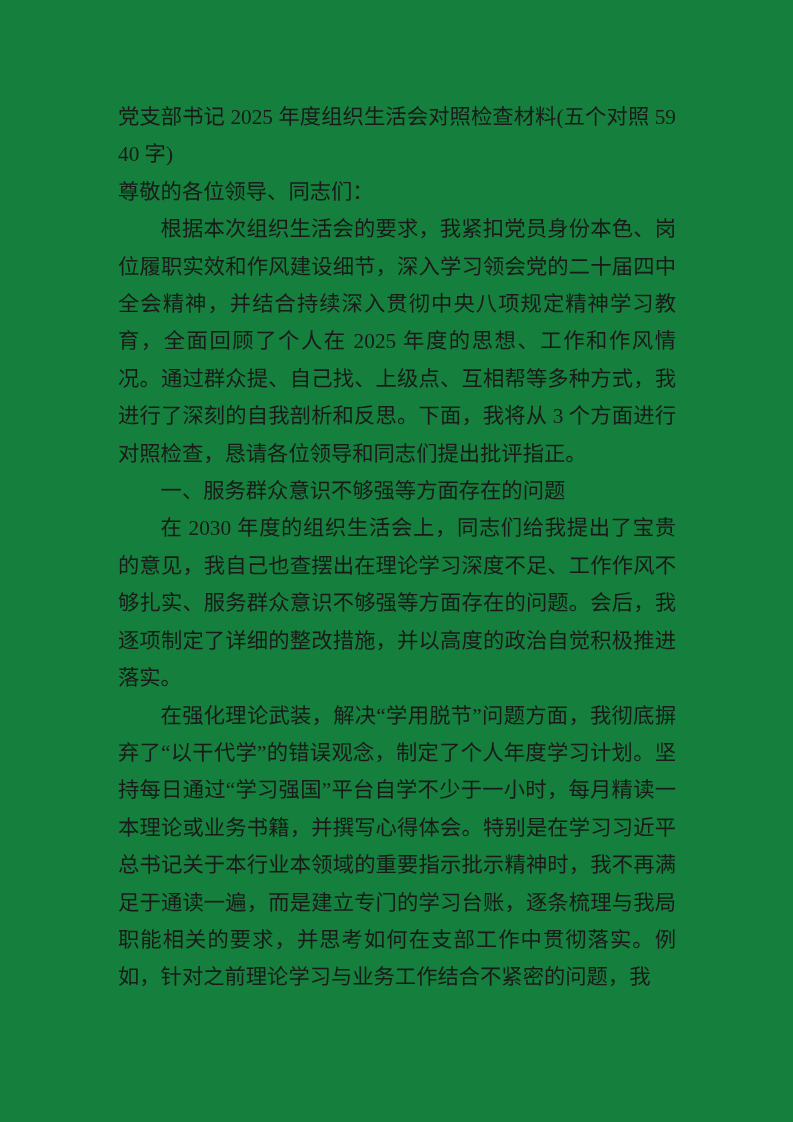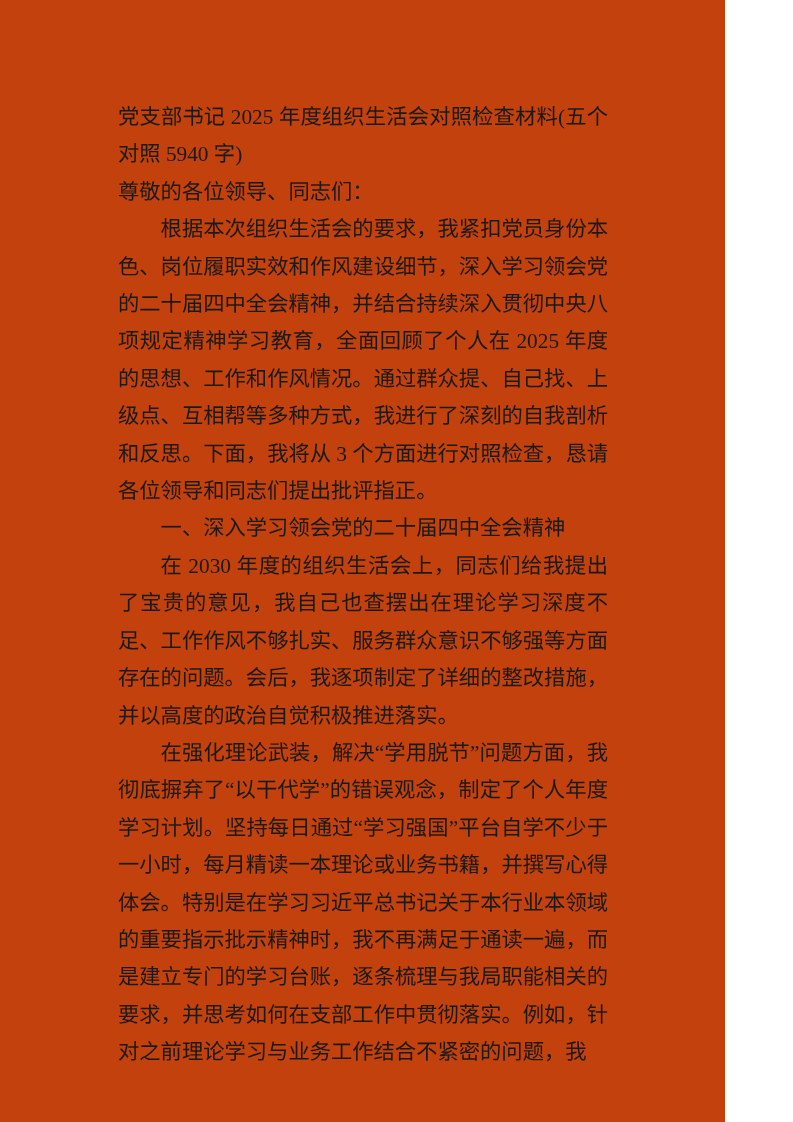--- a/index.html
+++ b/index.html
@@ -3,24 +3,24 @@
 <meta charset="utf-8">
 <title>Document</title>
 <style>
   html, body {
     margin: 0;
     padding: 0;
     background: #ffffff;
   }
   .page {
     position: relative;
-    width: 725px;
+    width: 793px;
     height: 1122px;
     margin: 0;
-    background: #c2410c;
+    background: #15803d;
     overflow: hidden;
     box-sizing: border-box;
     padding: 99px 117px 0 118px;
     font-family: "Liberation Serif", "DejaVu Serif", serif;
     color: #1a1a1a;
   }
   .page h1, .page h2, .page p {
     margin: 0;
     padding: 0;
     font-size: 21.3px;
@@ -48,18 +48,18 @@
 </head>
 <body>
 
 <div class="page">
   <h1 class="doc-title">党支部书记 2025 年度组织生活会对照检查材料(五个对照 5940 字)</h1>
 
   <p class="salutation">尊敬的各位领导、同志们：</p>
 
   <p class="body-para">根据本次组织生活会的要求，我紧扣党员身份本色、岗位履职实效和作风建设细节，深入学习领会党的二十届四中全会精神，并结合持续深入贯彻中央八项规定精神学习教育，全面回顾了个人在 2025 年度的思想、工作和作风情况。通过群众提、自己找、上级点、互相帮等多种方式，我进行了深刻的自我剖析和反思。下面，我将从 3 个方面进行对照检查，恳请各位领导和同志们提出批评指正。</p>
 
-  <h2 class="section-heading">一、深入学习领会党的二十届四中全会精神</h2>
+  <h2 class="section-heading">一、服务群众意识不够强等方面存在的问题</h2>
 
   <p class="body-para">在 2030 年度的组织生活会上，同志们给我提出了宝贵的意见，我自己也查摆出在理论学习深度不足、工作作风不够扎实、服务群众意识不够强等方面存在的问题。会后，我逐项制定了详细的整改措施，并以高度的政治自觉积极推进落实。</p>
 
   <p class="body-para">在强化理论武装，解决“学用脱节”问题方面，我彻底摒弃了“以干代学”的错误观念，制定了个人年度学习计划。坚持每日通过“学习强国”平台自学不少于一小时，每月精读一本理论或业务书籍，并撰写心得体会。特别是在学习习近平总书记关于本行业本领域的重要指示批示精神时，我不再满足于通读一遍，而是建立专门的学习台账，逐条梳理与我局职能相关的要求，并思考如何在支部工作中贯彻落实。例如，针对之前理论学习与业务工作结合不紧密的问题，我</p>
 </div>
 
 </body></html>

